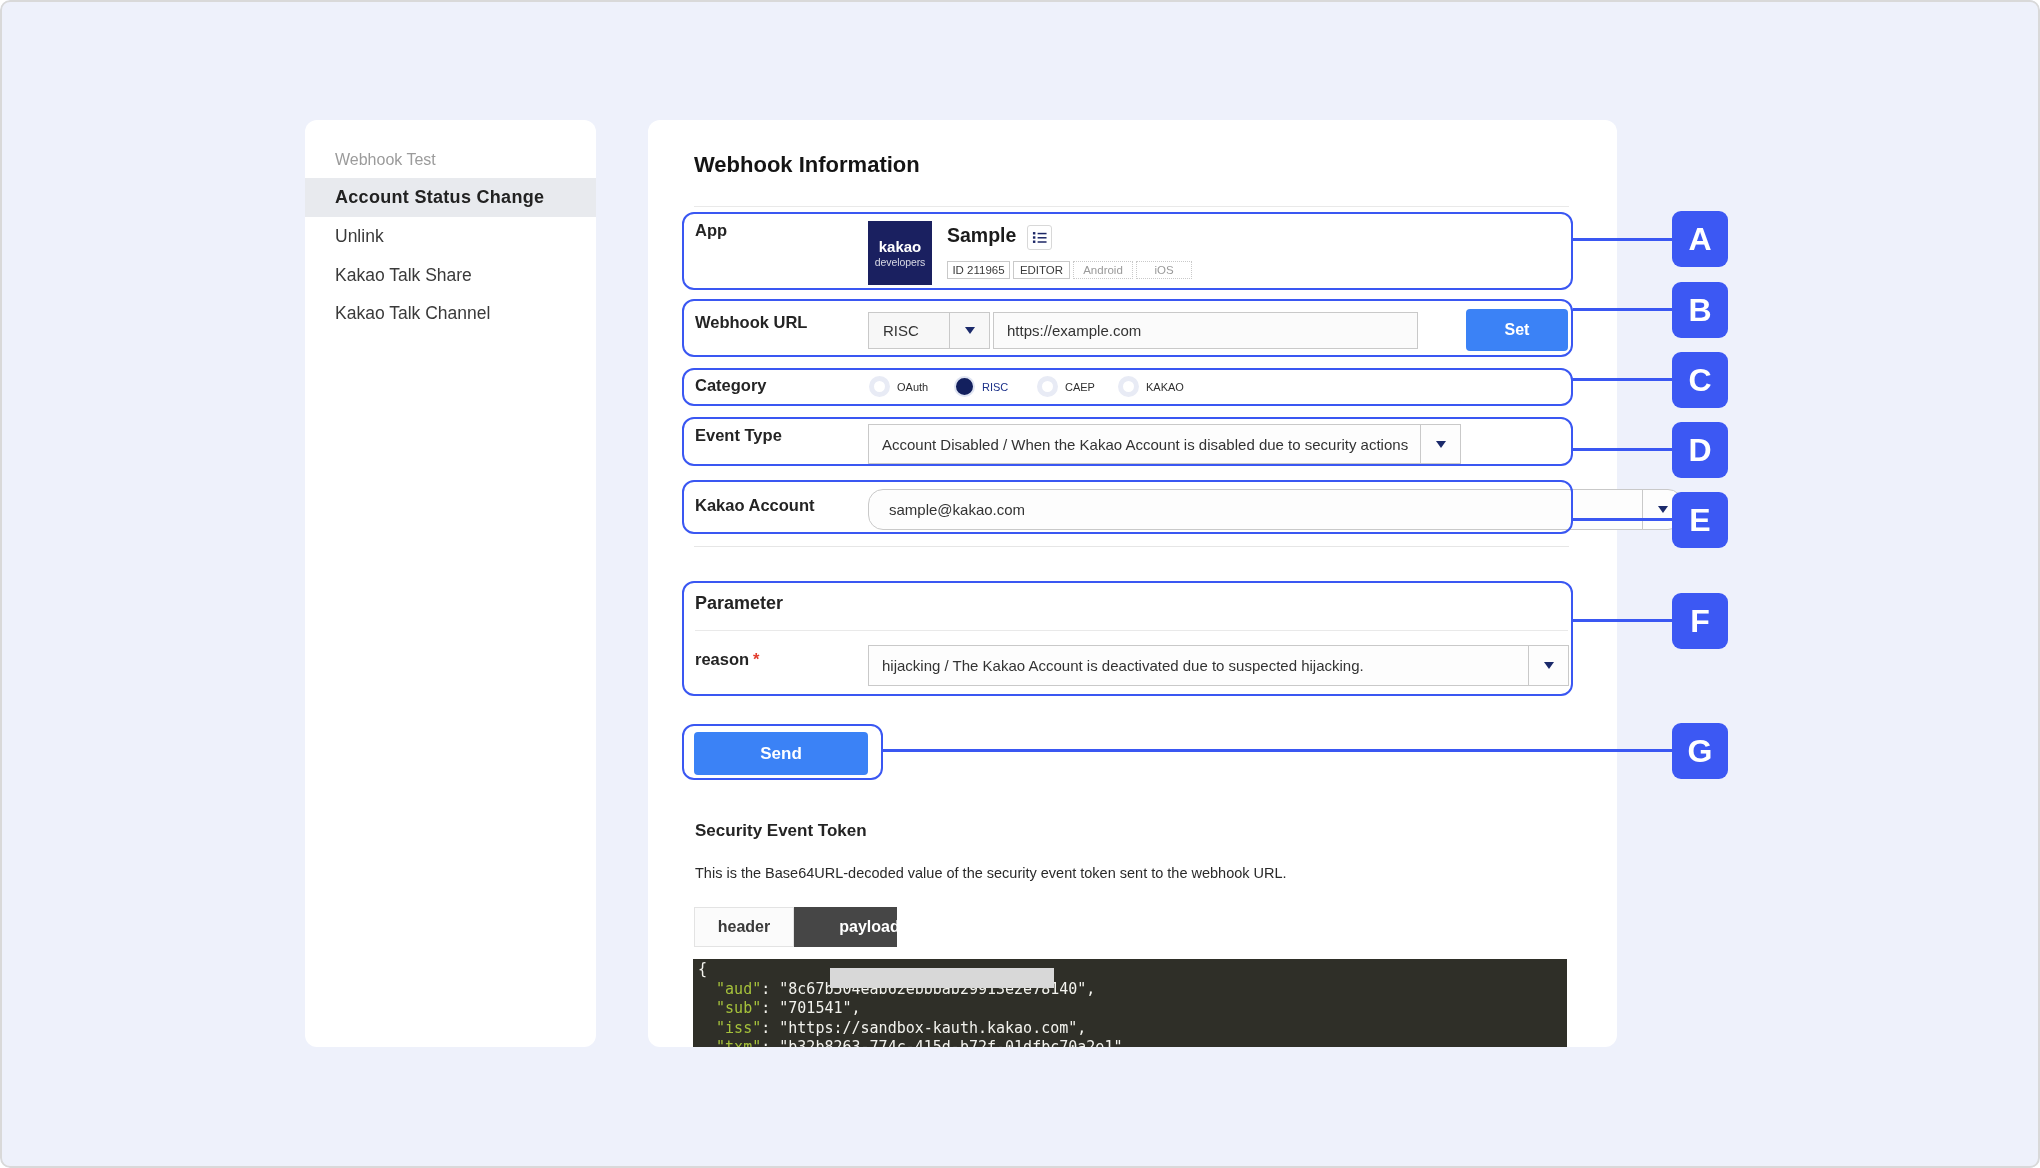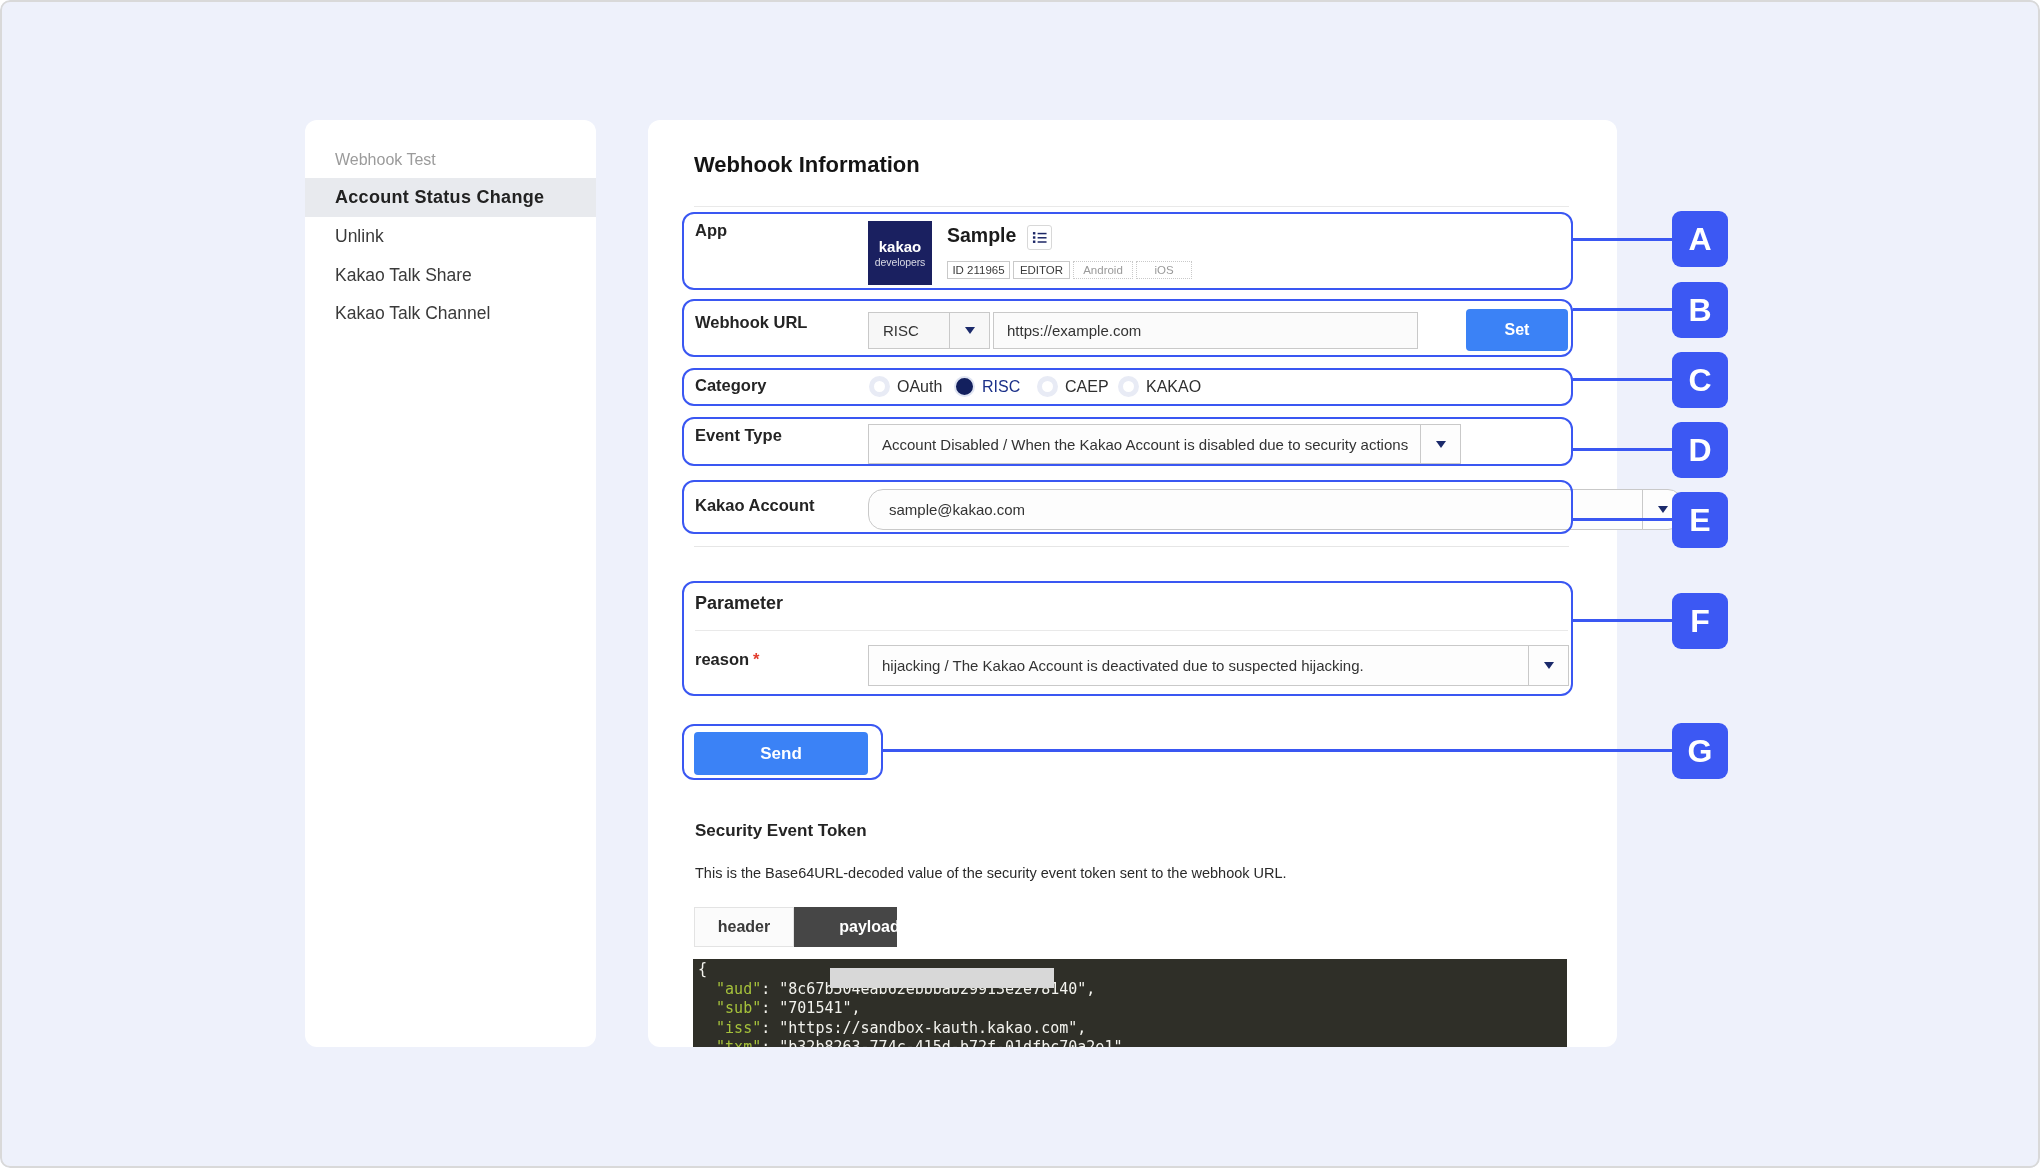--- a/index.html
+++ b/index.html
@@ -44,21 +44,21 @@
          border-top:7px solid #1b2a6b; }
   .textinput { position:absolute; border:1px solid #c9c9c9; background:#fbfbfb; display:flex; align-items:center;
                padding-left:13px; font-size:15px; color:#333; }
   .navybtn { position:absolute; background:#3b82f6; color:#fff; font-weight:bold; border:none; border-radius:4px;
              display:flex; align-items:center; justify-content:center; cursor:pointer; }
 
   
   .radio-item { position:absolute; top:376px; height:21px; display:flex; align-items:center; gap:7px; }
   .radio-circle { width:21px; height:21px; border-radius:50%; border:5px solid #e8ebf5; background:#fff; }
   .radio-dot { width:21px; height:21px; border-radius:50%; border:2px solid #dfe4f2; background:#13205e; }
-  .radio-item span.lbl { font-size:16px; color:#2f2f2f; }
+  .radio-item span.lbl { font-size:11px; color:#2f2f2f; }
   .radio-item.sel span.lbl { color:#1b3089; }
 
   
   .tab { position:absolute; top:907px; height:40px; display:flex; align-items:center; justify-content:center;
          font-size:16px; }
   .tab.plain { background:#fbfbfb; border:1px solid #e3e3e3; color:#3a3a3a; }
   .tab.active { background:#464646; color:#fff; font-weight:bold;padding-left:48px; }
 
   
   .codeblock { position:absolute; left:693px; top:959px; width:874px; height:88px; background:#2f2f28;

